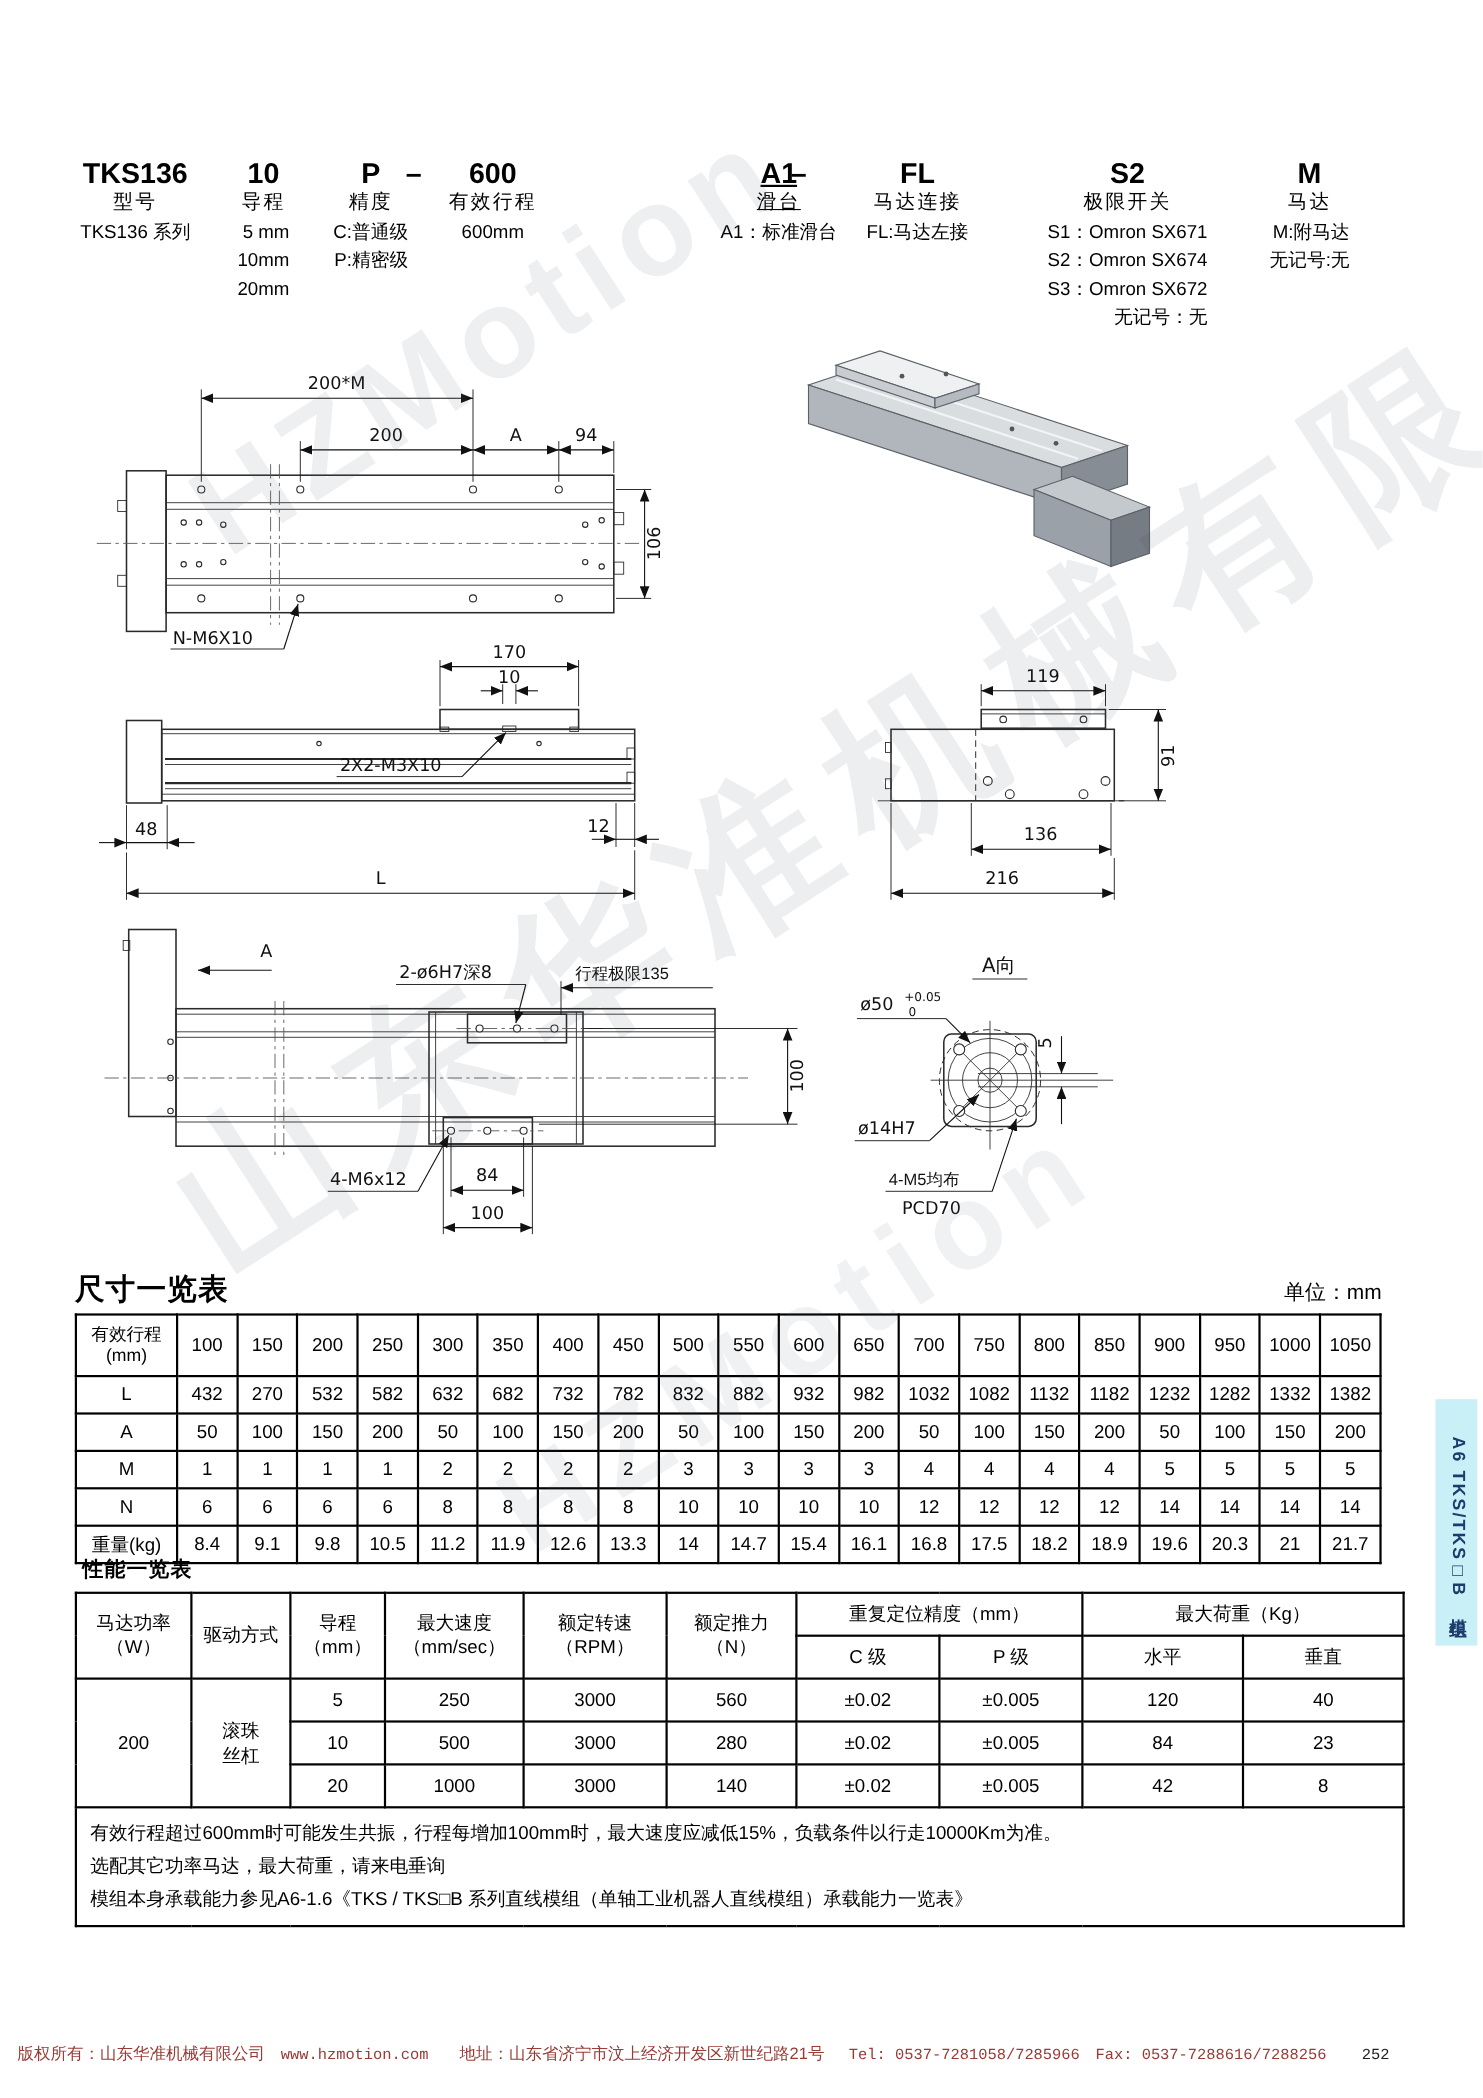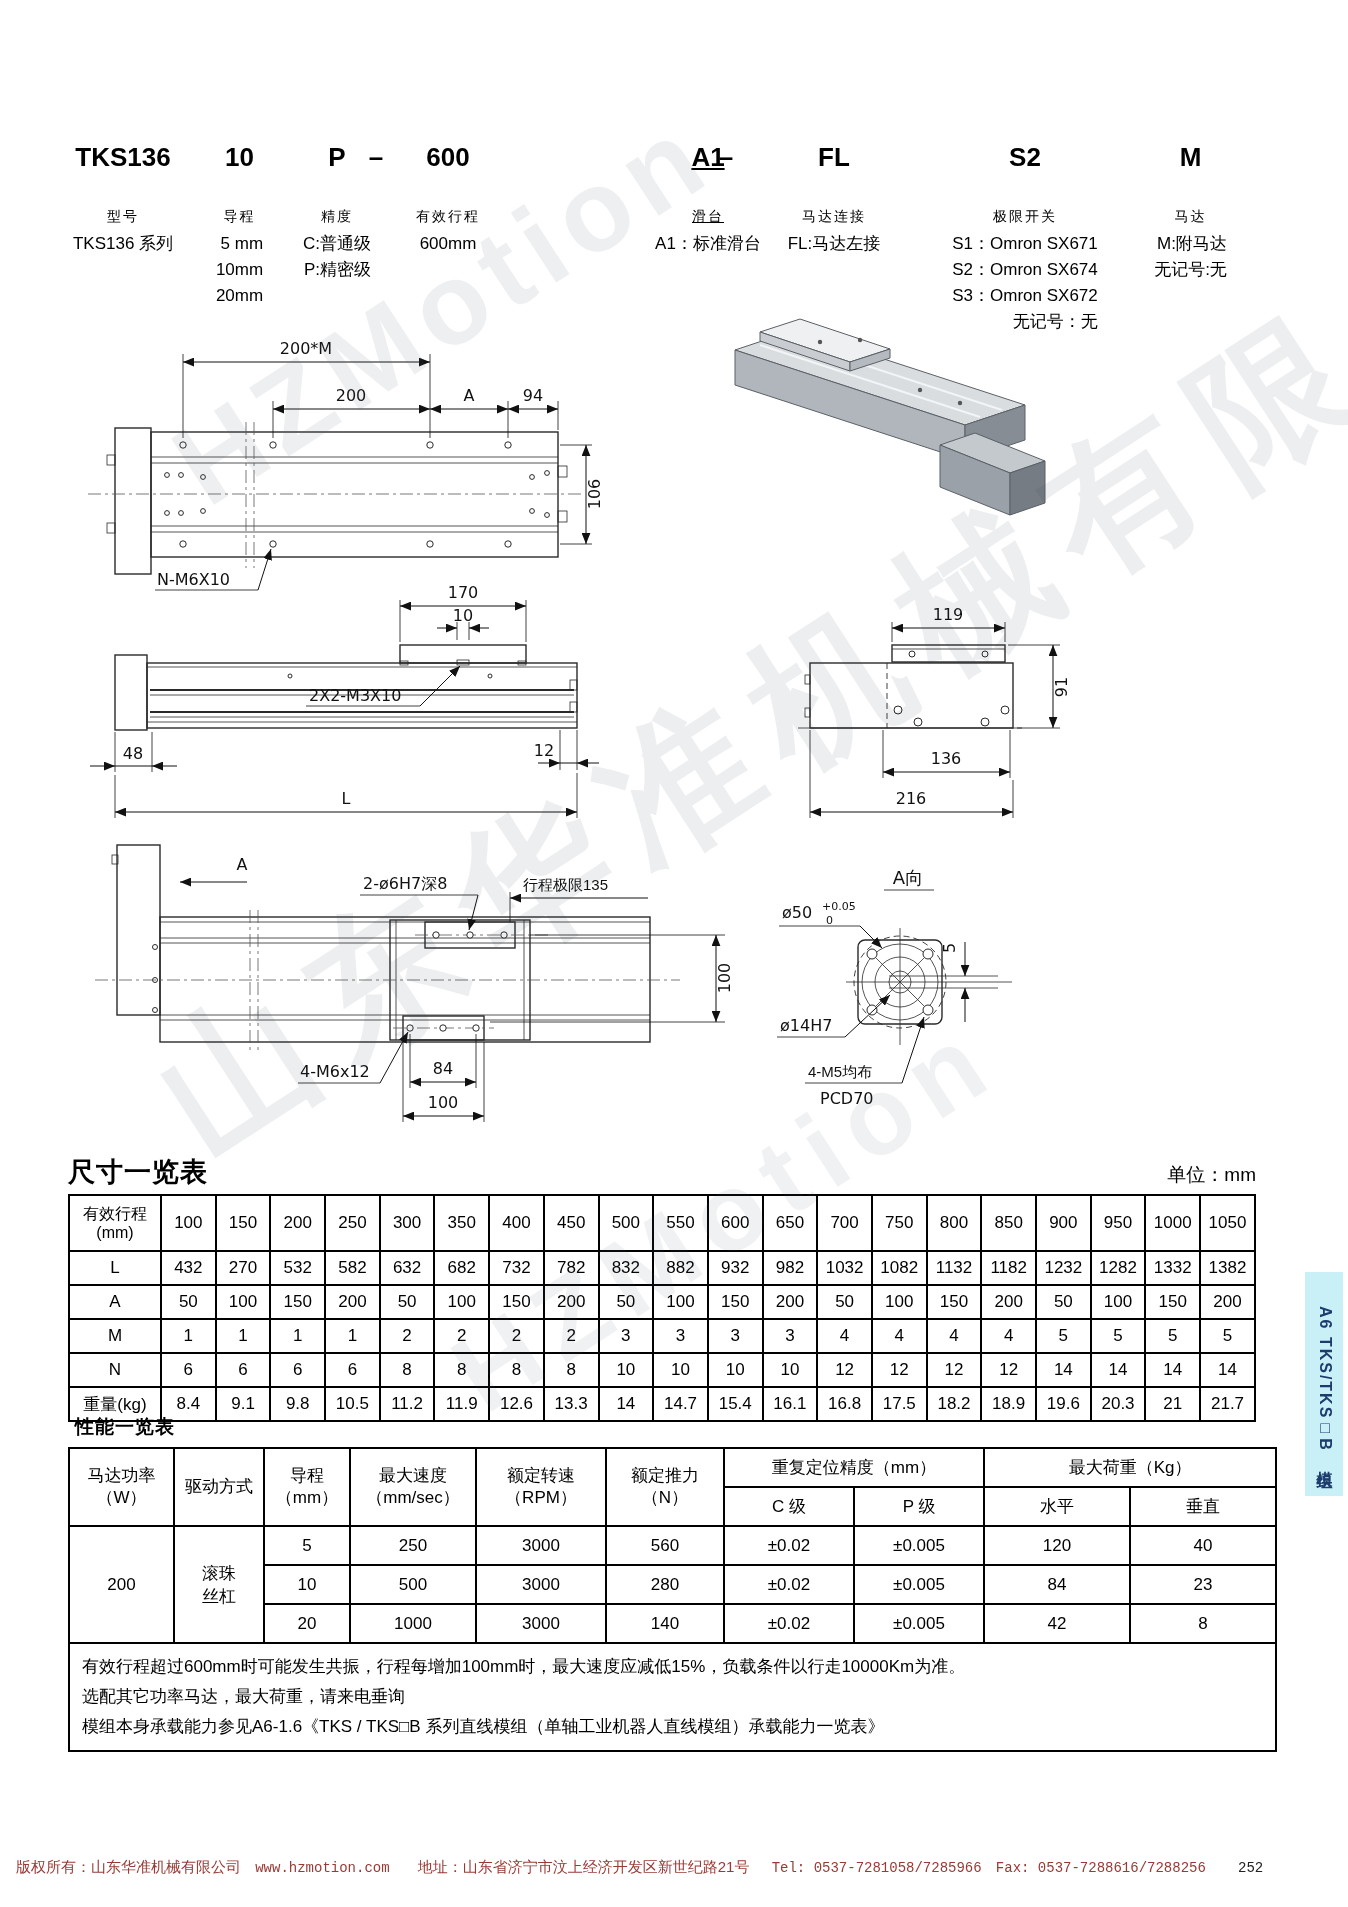--- a/index.html
+++ b/index.html
@@ -5,21 +5,21 @@
   html,body{margin:0;padding:0;background:#fff;}
   #page{position:relative;width:1348px;height:1907px;background:#fff;overflow:hidden;
         font-family:"Liberation Sans","DejaVu Sans",sans-serif;color:#000;}
   
   #title{position:absolute;left:64px;top:74px;font-size:27px;font-weight:bold;white-space:nowrap;}
   #title .t2{font-size:25px;}
   
   #model-row{position:absolute;left:0;top:0;width:1348px;height:0;}
   .mcol{position:absolute;top:142px;text-align:center;}
   .mcode{font-size:26px;font-weight:bold;line-height:30px;}
-  .mlabel{font-size:14px;margin-top:33px;line-height:22px;letter-spacing:2px;}
+  .mlabel{font-size:18px;margin-top:0;line-height:22px;letter-spacing:2px;}
   .mopts{margin-top:4px;font-size:17px;text-align:center;}
   .mopts-in{display:inline-block;text-align:right;}
   .mopt{line-height:26px;white-space:nowrap;}
   
   #draw{position:absolute;left:60px;top:270px;}
   .ol{fill:none;stroke:#2a2a2a;stroke-width:1.4;}
   .tl{fill:none;stroke:#2a2a2a;stroke-width:0.8;}
   .th2{fill:none;stroke:#2a2a2a;stroke-width:2;}
   .cl{fill:none;stroke:#555;stroke-width:0.8;stroke-dasharray:13 4 3 4;}
   .dsh{fill:none;stroke:#2a2a2a;stroke-width:0.9;stroke-dasharray:6 4;}

